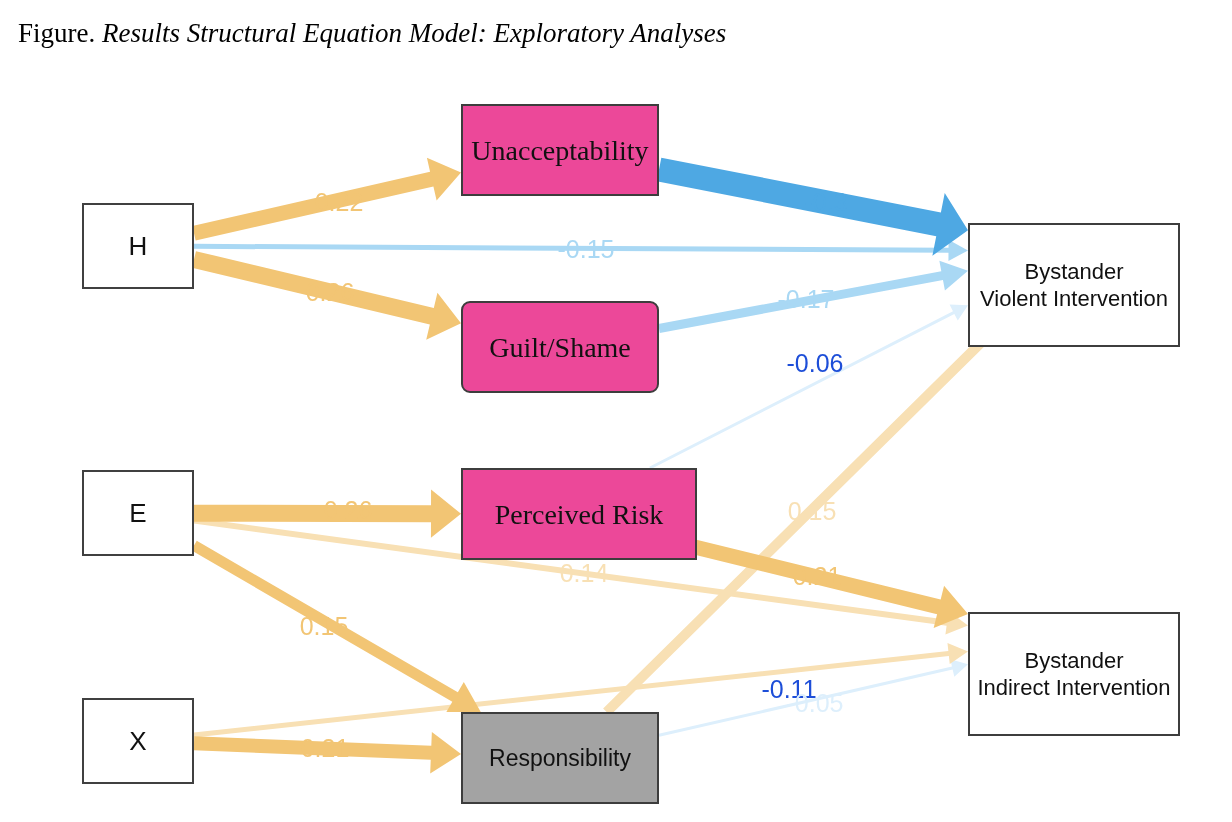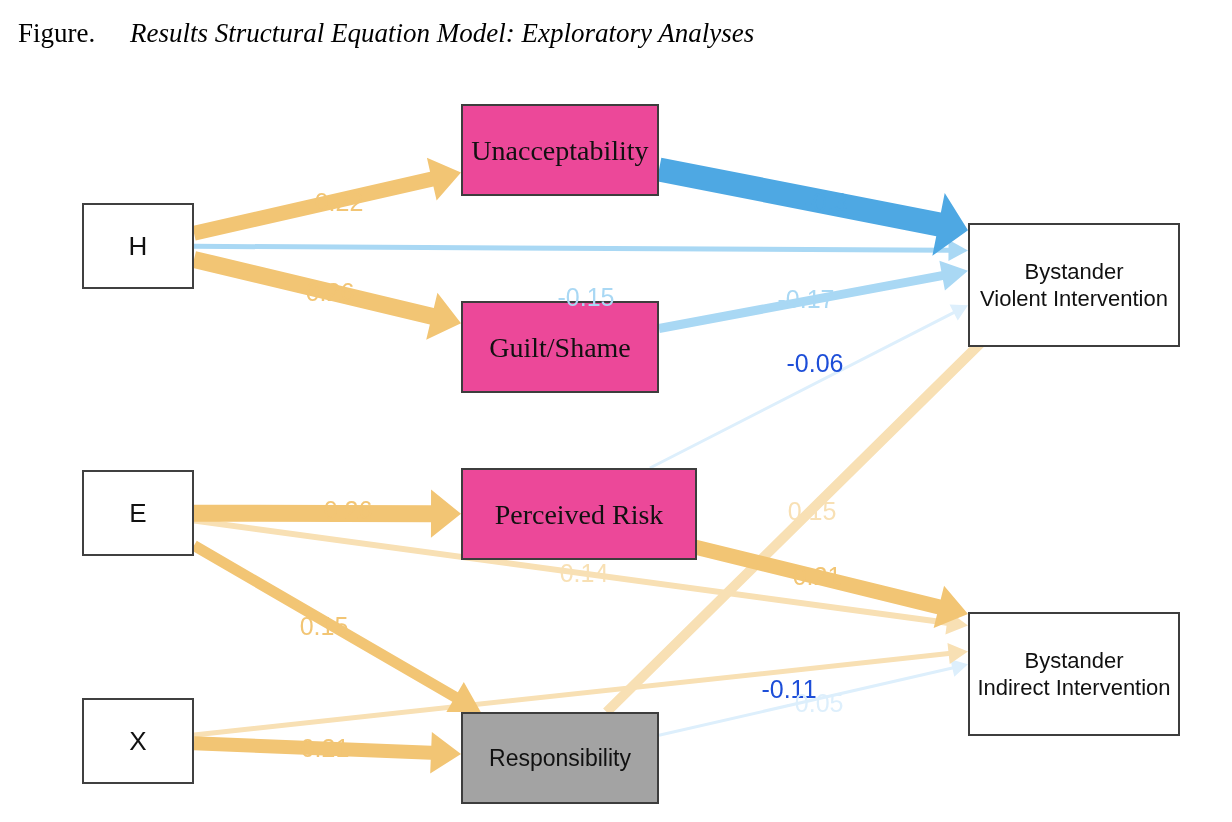--- a/index.html
+++ b/index.html
@@ -21,21 +21,20 @@
     font-family: "Liberation Serif", serif;
     font-size: 27px;
     color: #000000;
     white-space: nowrap;
   }
   #figure-title .title-lead {
     font-style: normal;
   }
   #figure-title .title-italic {
     font-style: italic;
-    margin-left: 28px;
   }
   #diagram-canvas {
     position: absolute;
     left: 0;
     top: 0;
     width: 1232px;
     height: 822px;
   }
   svg.sem-svg {
     position: absolute;
@@ -125,42 +124,42 @@
         </div>
         <div class="node-box box-plain" style="left: 82px; top: 470px; width: 112px; height: 86px;">
           <span class="node-label">E</span>
         </div>
         <div class="node-box box-plain" style="left: 82px; top: 698px; width: 112px; height: 86px;">
           <span class="node-label">X</span>
         </div>
         <div class="node-box box-mediator-blue" style="left: 461px; top: 104px; width: 198px; height: 92px;">
           <span class="node-label">Unacceptability</span>
         </div>
-        <div class="node-box box-mediator-blue" style="left: 461px; top: 301px; width: 198px; height: 92px;">
+        <div class="node-box box-mediator-blue" style="left: 461px; top: 301px; width: 198px; height: 92px; border-radius: 9px;">
           <span class="node-label">Guilt/Shame</span>
         </div>
         <div class="node-box box-mediator-blue" style="left: 461px; top: 468px; width: 236px; height: 92px;">
           <span class="node-label">Perceived Risk</span>
         </div>
         <div class="node-box box-mediator-yellow" style="left: 461px; top: 712px; width: 198px; height: 92px;">
           <span class="node-label">Responsibility</span>
         </div>
         <div class="node-box box-outcome" style="left: 968px; top: 189px; width: 212px; height: 124px;">
           <span class="node-label">Bystander
 Violent Intervention</span>
         </div>
         <div class="node-box box-outcome" style="left: 968px; top: 578px; width: 212px; height: 124px;">
           <span class="node-label">Bystander
 Indirect Intervention</span>
         </div>
       </div>
     <div id="labels-layer">
         <div class="edge-label" style="left: 339px; top: 202px; color: rgb(242, 197, 116);">0.22</div>
         <div class="edge-label" style="left: 330px; top: 292px; color: rgb(242, 197, 116);">0.26</div>
-        <div class="edge-label" style="left: 586px; top: 249px; color: rgb(169, 216, 244); margin-top: 48px;">-0.15</div>
+        <div class="edge-label" style="left: 586px; top: 249px; color: rgb(169, 216, 244);">-0.15</div>
         <div class="edge-label" style="left: 826px; top: 202px; color: rgb(78, 168, 227);">-0.3</div>
         <div class="edge-label" style="left: 806px; top: 299px; color: rgb(169, 216, 244);">-0.17</div>
         <div class="edge-label" style="left: 815px; top: 363px; color: #1d4ed8; text-align: center;">-0.06</div>
         <div class="edge-label" style="left: 348px; top: 510px; color: rgb(242, 197, 116);">0.26</div>
         <div class="edge-label" style="left: 584px; top: 573px; color: rgb(248, 224, 180);">0.14</div>
         <div class="edge-label" style="left: 324px; top: 626px; color: rgb(242, 197, 116);">0.15</div>
         <div class="edge-label" style="left: 817px; top: 576px; color: rgb(242, 197, 116);">0.21</div>
         <div class="edge-label" style="left: 812px; top: 511px; color: rgb(248, 224, 180);">0.15</div>
         <div class="edge-label" style="left: 325px; top: 748px; color: rgb(242, 197, 116);">0.21</div>
         <div class="edge-label" style="left: 789px; top: 689px; color: #1d4ed8;">-0.11</div>

